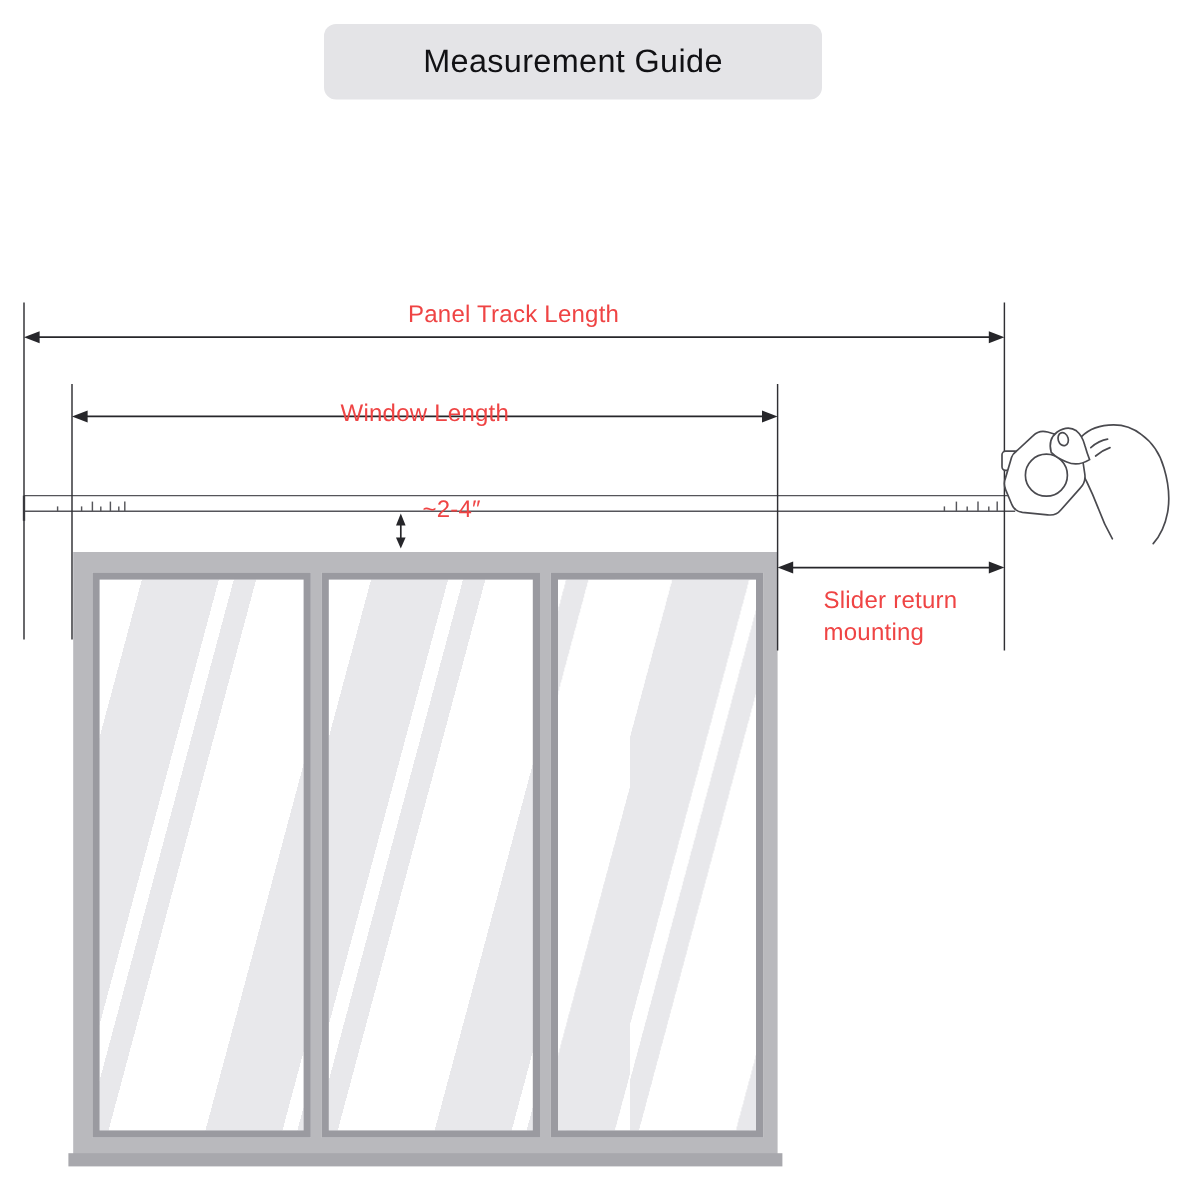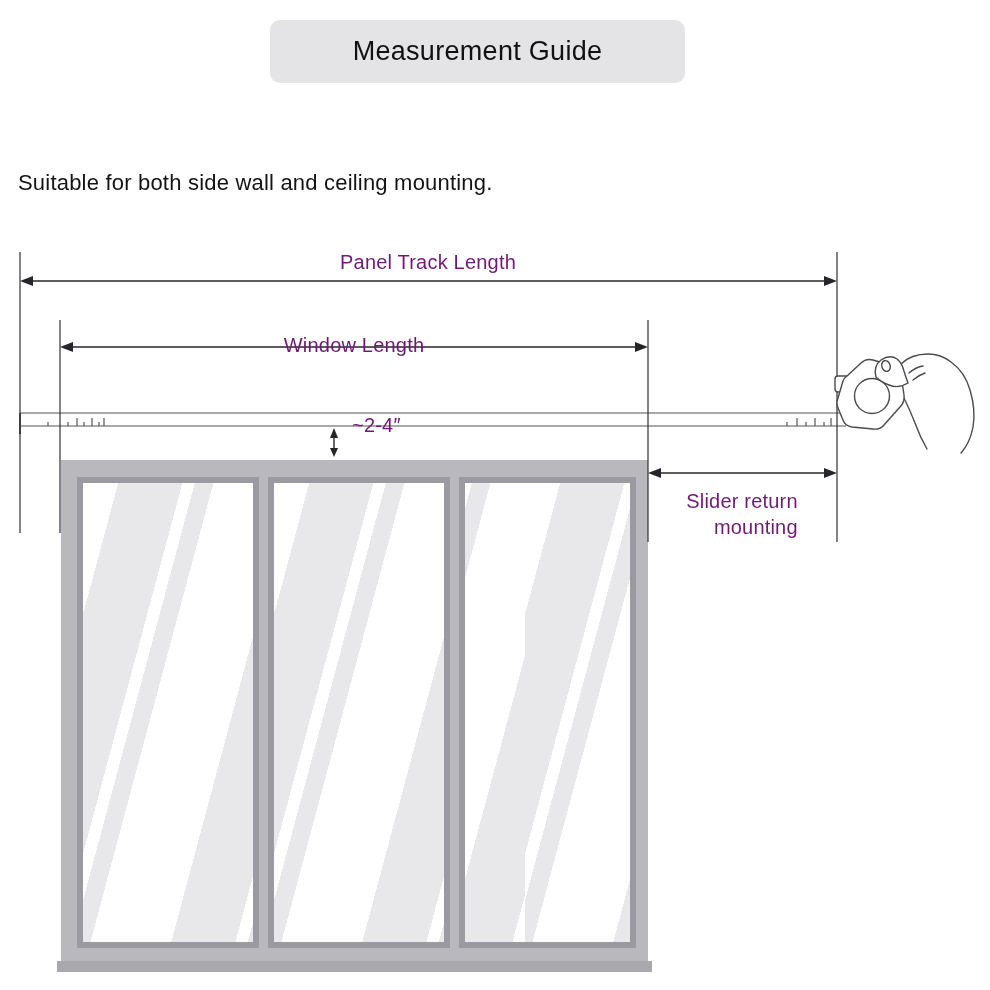--- a/index.html
+++ b/index.html
@@ -41,37 +41,36 @@
   .pane1{left:16px;width:182px;}
   .pane2{left:207px;width:182px;}
   .pane3{left:398px;width:177px;background-position:60px 0;}
   .sill{
     position:absolute;left:57px;top:961px;width:595px;height:11px;background:#a8a8ad;
   }
 
   svg.linework{position:absolute;left:0;top:0;}
 
   .dim-label{
-    position:absolute;font-size:20px;color:#701a75;white-space:nowrap;letter-spacing:.2px;
+    position:absolute;font-size:20px;color:#ef4444;white-space:nowrap;letter-spacing:.2px;
   }
   .dim-label.panel-track{left:428px;top:251px;transform:translateX(-50%);}
   .dim-label.window-length{left:354px;top:334px;transform:translateX(-50%);}
   .dim-label.gap{left:352px;top:414px;font-size:20px;}
-  .dim-label.slider-return{left:742px;top:488px;transform:translateX(-50%);text-align:right;line-height:26px;}
+  .dim-label.slider-return{left:742px;top:488px;transform:translateX(-50%);text-align:left;line-height:26px;}
 </style>
 </head>
 <body>
 
 <div class="page">
 
   <div class="title-pill">
     <span>Measurement Guide</span>
   </div>
 
-  <p class="intro l2">Suitable for both side wall and ceiling mounting.</p>
 
   <div class="diagram">
 
     <div class="window-frame">
       <div class="pane pane1"></div>
       <div class="pane pane2"></div>
       <div class="pane pane3"></div>
     </div>
     <div class="sill"></div>
 

